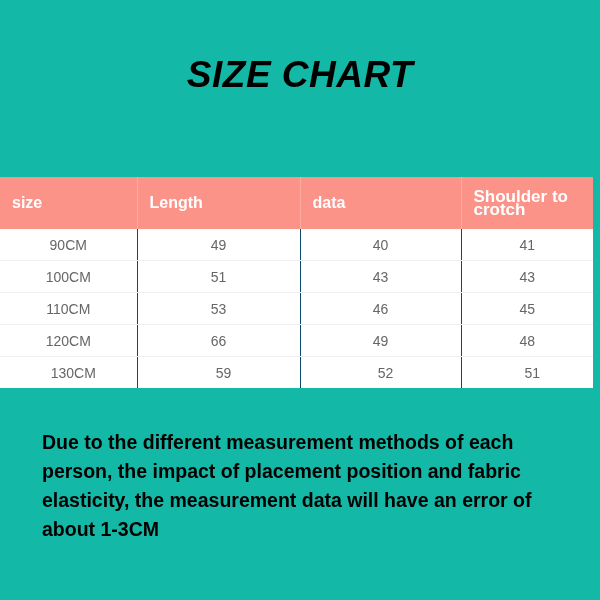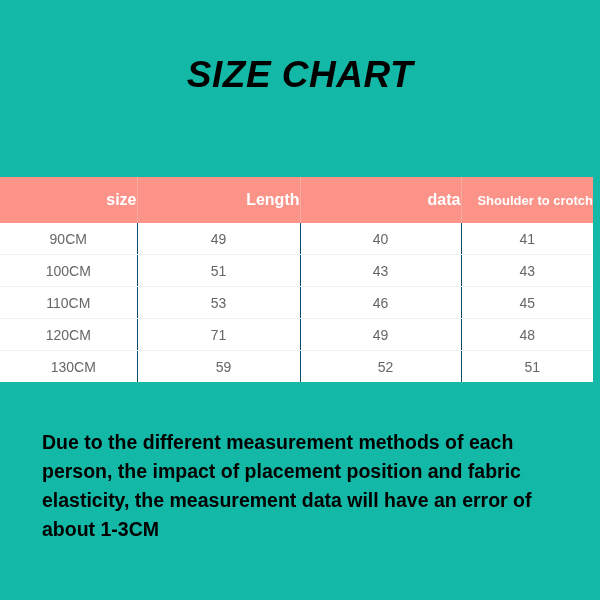--- a/index.html
+++ b/index.html
@@ -55,32 +55,32 @@
   table.size-table col.c-size     { width: 137px; }
   table.size-table col.c-length   { width: 163px; }
   table.size-table col.c-bust     { width: 161px; }
   table.size-table col.c-shoulder { width: 132px; }
 
   thead tr.header-row th {
     background: #fb9389;
     color: #ffffff;
     font-weight: bold;
     font-size: 16px;
-    text-align: right;
-    height: 46px;
-    padding: 0;
+    text-align: left;
+    height: 28px;
+    padding: 12px;
     border: none;
     vertical-align: middle;
     border-right: 1px solid #fdab9f;
   }
   thead tr.header-row th:last-child {
     border-right: none;
   }
   thead tr.header-row th.small-head {
-    font-size: 13px;
+    font-size: 17px;
     line-height: 13px;
     font-weight: bold;
   }
 
   tbody tr.data-row td {
     height: 31px;
     padding: 0;
     text-align: center;
     vertical-align: middle;
     font-size: 14px;
@@ -147,21 +147,21 @@
           <td>43</td>
         </tr>
         <tr class="data-row">
           <td>110CM</td>
           <td>53</td>
           <td>46</td>
           <td>45</td>
         </tr>
         <tr class="data-row">
           <td>120CM</td>
-          <td>71</td>
+          <td>66</td>
           <td>49</td>
           <td>48</td>
         </tr>
         <tr class="data-row">
           <td>130CM</td>
           <td>59</td>
           <td>52</td>
           <td>51</td>
         </tr>
       </tbody>

